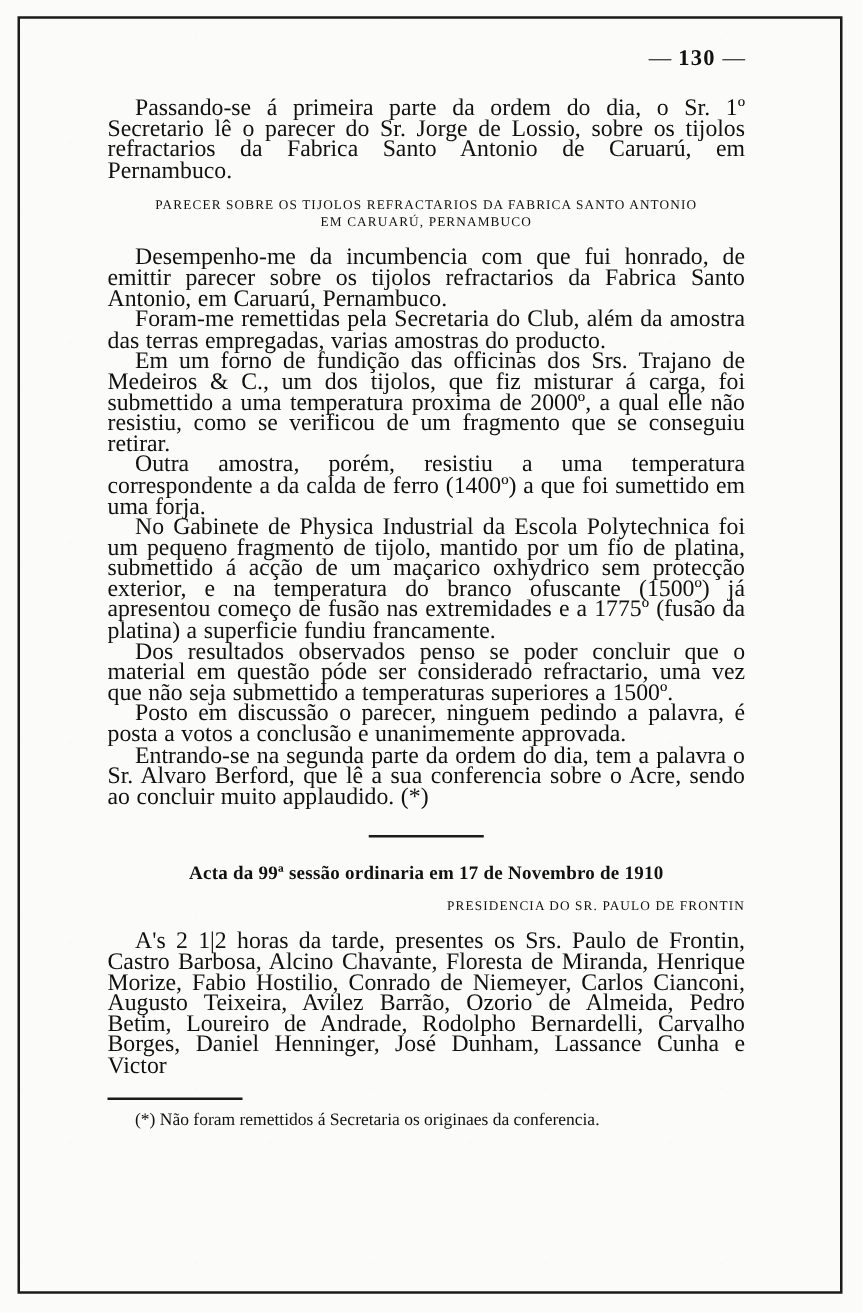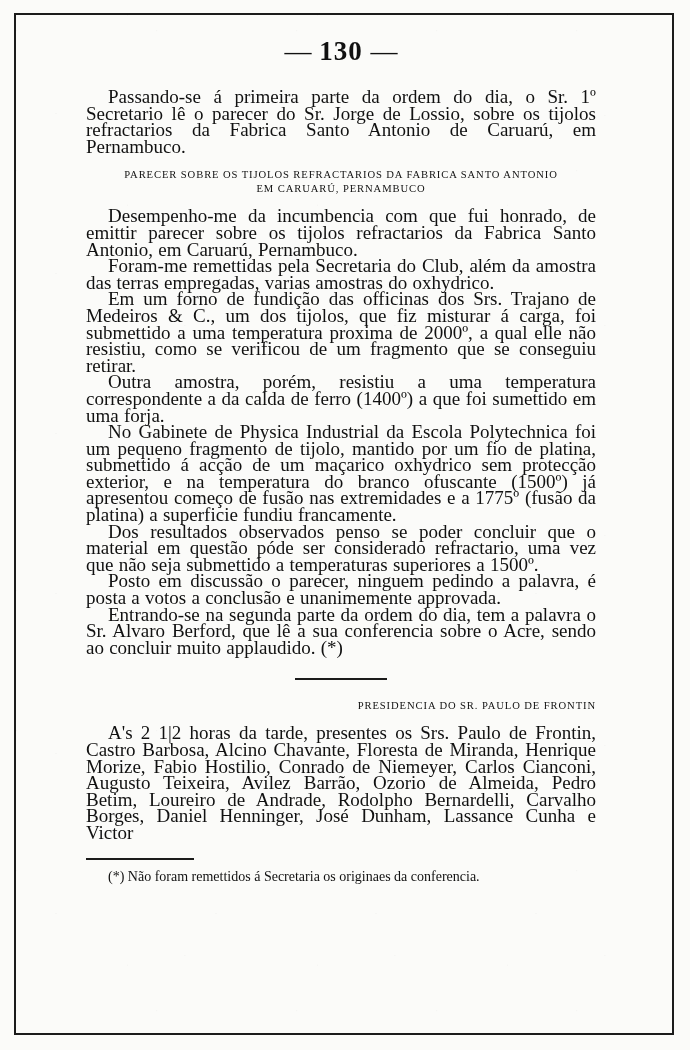--- a/index.html
+++ b/index.html
@@ -31,22 +31,22 @@
     border: 2px solid #1b1b1b;
     box-sizing: border-box;
   }
   .inner {
     position: absolute;
     left: 86px;
     top: 28px;
     width: 510px;
   }
   .page-number {
-    text-align: center;
-    font-size: 27px;
+    text-align: right;
+    font-size: 18px;
     font-weight: bold;
     letter-spacing: 1px;
     margin-top: 8px;
     margin-bottom: 22px;
     font-family: "Liberation Serif", serif;
   }
   .page-number .dash {
     font-weight: normal;
     letter-spacing: 0;
   }
@@ -128,30 +128,31 @@
     </div>
 
     <p class="body">Passando-se á primeira parte da ordem do dia, o Sr. 1º Secretario lê o parecer do Sr. Jorge de Lossio, sobre os tijolos refractarios da Fabrica Santo Antonio de Caruarú, em Pernambuco.</p>
 
     <div class="subhead">
       <span class="l1">PARECER SOBRE OS TIJOLOS REFRACTARIOS DA FABRICA SANTO ANTONIO</span>
       <span class="l2">EM CARUARÚ, PERNAMBUCO</span>
     </div>
 
     <p class="body">Desempenho-me da incumbencia com que fui honrado, de emittir parecer sobre os tijolos refractarios da Fabrica Santo Antonio, em Caruarú, Pernambuco.</p>
-    <p class="body">Foram-me remettidas pela Secretaria do Club, além da amostra das terras empregadas, varias amostras do oxhydrico.</p>
+    <p class="body">Foram-me remettidas pela Secretaria do Club, além da amostra das terras empregadas, varias amostras do producto.</p>
     <p class="body">Em um forno de fundição das officinas dos Srs. Trajano de Medeiros &amp; C., um dos tijolos, que fiz misturar á carga, foi submettido a uma temperatura proxima de 2000º, a qual elle não resistiu, como se verificou de um fragmento que se conseguiu retirar.</p>
     <p class="body">Outra amostra, porém, resistiu a uma temperatura correspondente a da calda de ferro (1400º) a que foi sumettido em uma forja.</p>
     <p class="body">No Gabinete de Physica Industrial da Escola Polytechnica foi um pequeno fragmento de tijolo, mantido por um fio de platina, submettido á acção de um maçarico oxhydrico sem protecção exterior, e na temperatura do branco ofuscante (1500º) já apresentou começo de fusão nas extremidades e a 1775º (fusão da platina) a superficie fundiu francamente.</p>
     <p class="body">Dos resultados observados penso se poder concluir que o material em questão póde ser considerado refractario, uma vez que não seja submettido a temperaturas superiores a 1500º.</p>
     <p class="body">Posto em discussão o parecer, ninguem pedindo a palavra, é posta a votos a conclusão e unanimemente approvada.</p>
     <p class="body">Entrando-se na segunda parte da ordem do dia, tem a palavra o Sr. Alvaro Berford, que lê a sua conferencia sobre o Acre, sendo ao concluir muito applaudido. (*)</p>
 
     <div class="rule-short"></div>
 
+    <div class="acta-title">Acta da 99ª sessão ordinaria em 17 de Novembro de 1910</div>
 
     <div class="presidency">PRESIDENCIA DO SR. PAULO DE FRONTIN</div>
 
     <p class="body">A's 2 1|2 horas da tarde, presentes os Srs. Paulo de Frontin, Castro Barbosa, Alcino Chavante, Floresta de Miranda, Henrique Morize, Fabio Hostilio, Conrado de Niemeyer, Carlos Cianconi, Augusto Teixeira, Avilez Barrão, Ozorio de Almeida, Pedro Betim, Loureiro de Andrade, Rodolpho Bernardelli, Carvalho Borges, Daniel Henninger, José Dunham, Lassance Cunha e Victor</p>
 
     <div class="rule-left"></div>
 
     <p class="footnote">(*) Não foram remettidos á Secretaria os originaes da conferencia.</p>
 
   </div>

